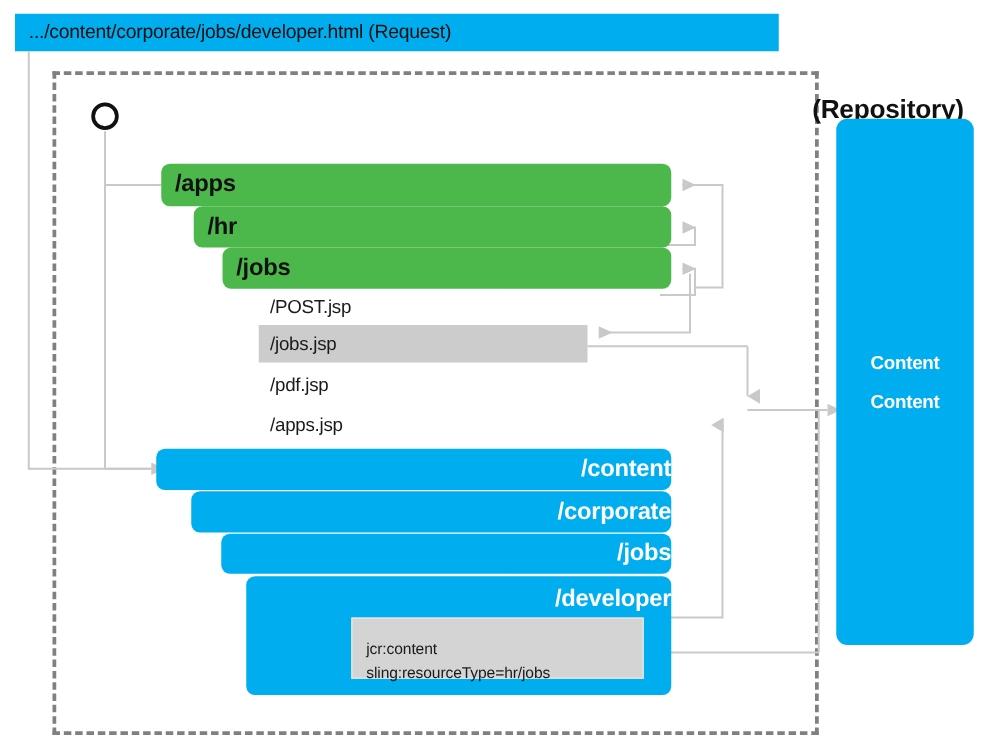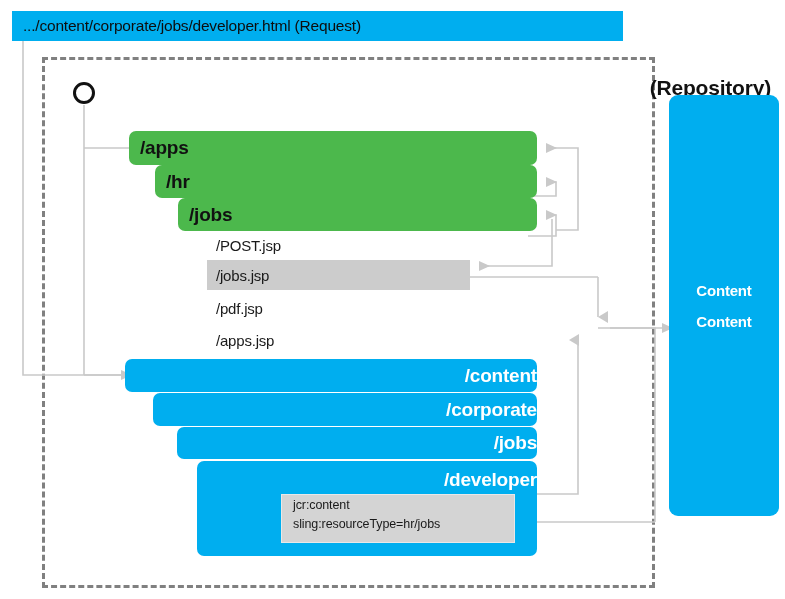--- a/index.html
+++ b/index.html
@@ -125,21 +125,21 @@
   
   .prop-box {
     position: absolute;
     left: 281px;
     top: 494px;
     width: 234px;
     height: 49px;
     background: #d4d4d4;
     border: 1px solid #e8e8e8;
     box-sizing: border-box;
-    padding: 1px 0 0 11px;
+    padding: 15px 0 0 11px;
   }
   .prop-box .prop-line {
     font-size: 12.5px;
     color: #1a1a1a;
     line-height: 19px;
     letter-spacing: -0.1px;
     white-space: nowrap;
   }
 
   

